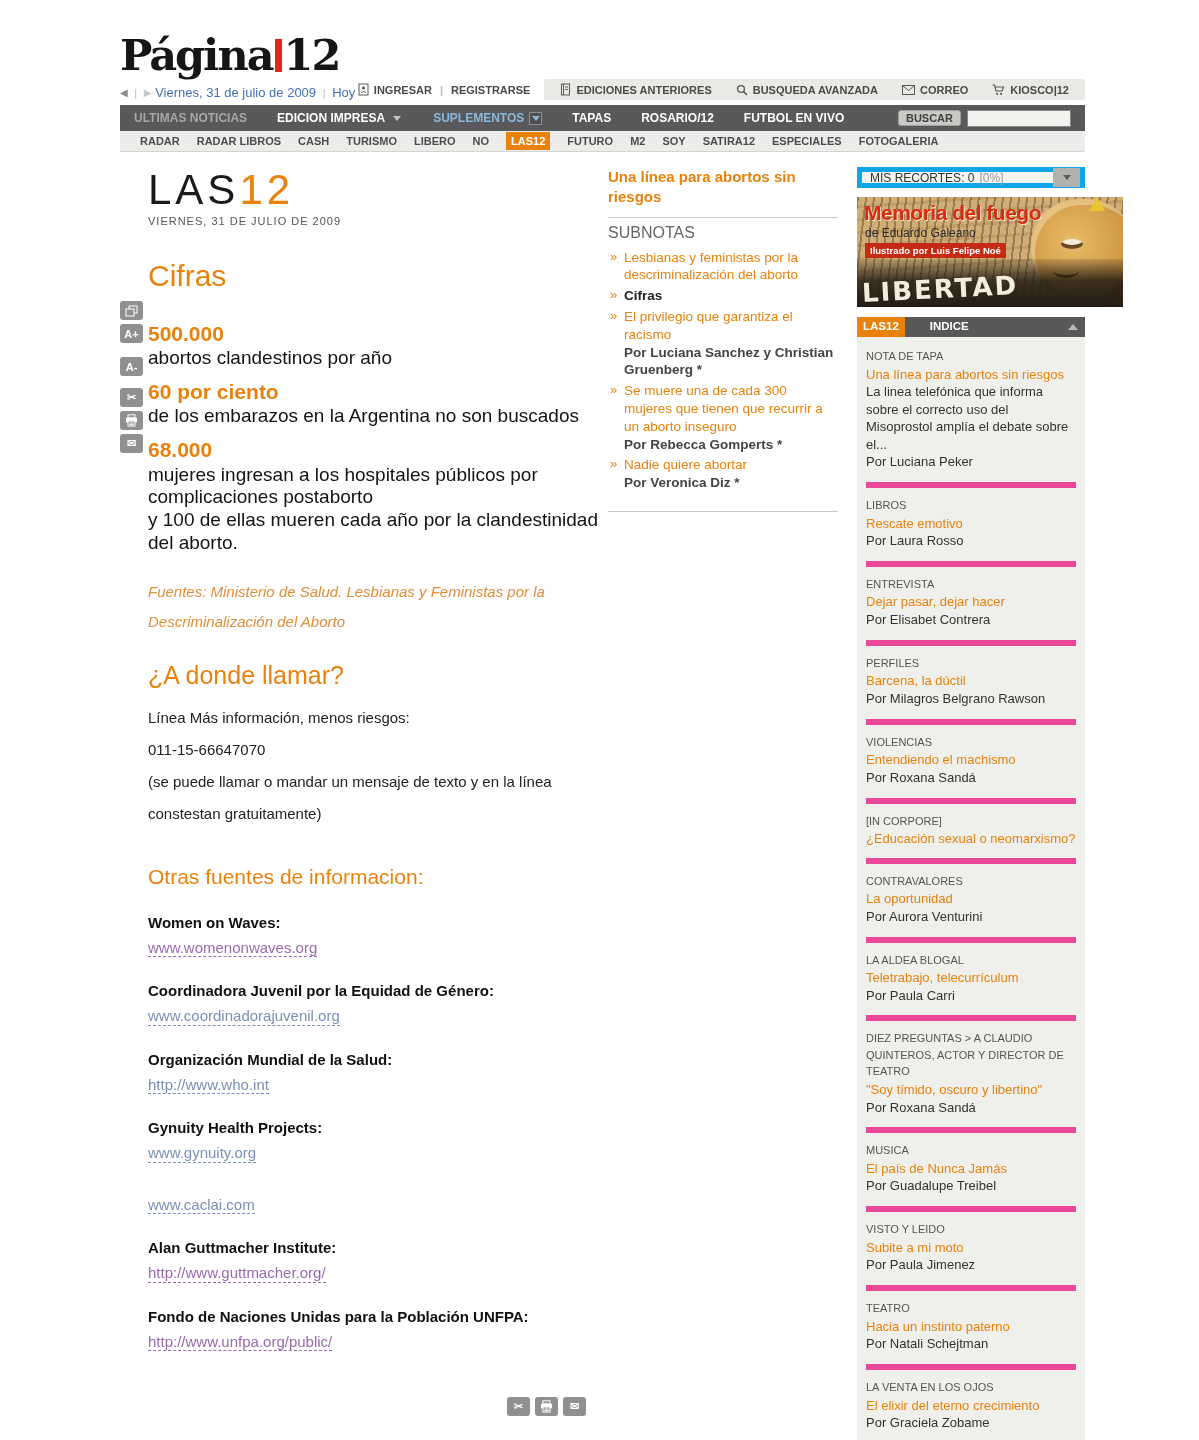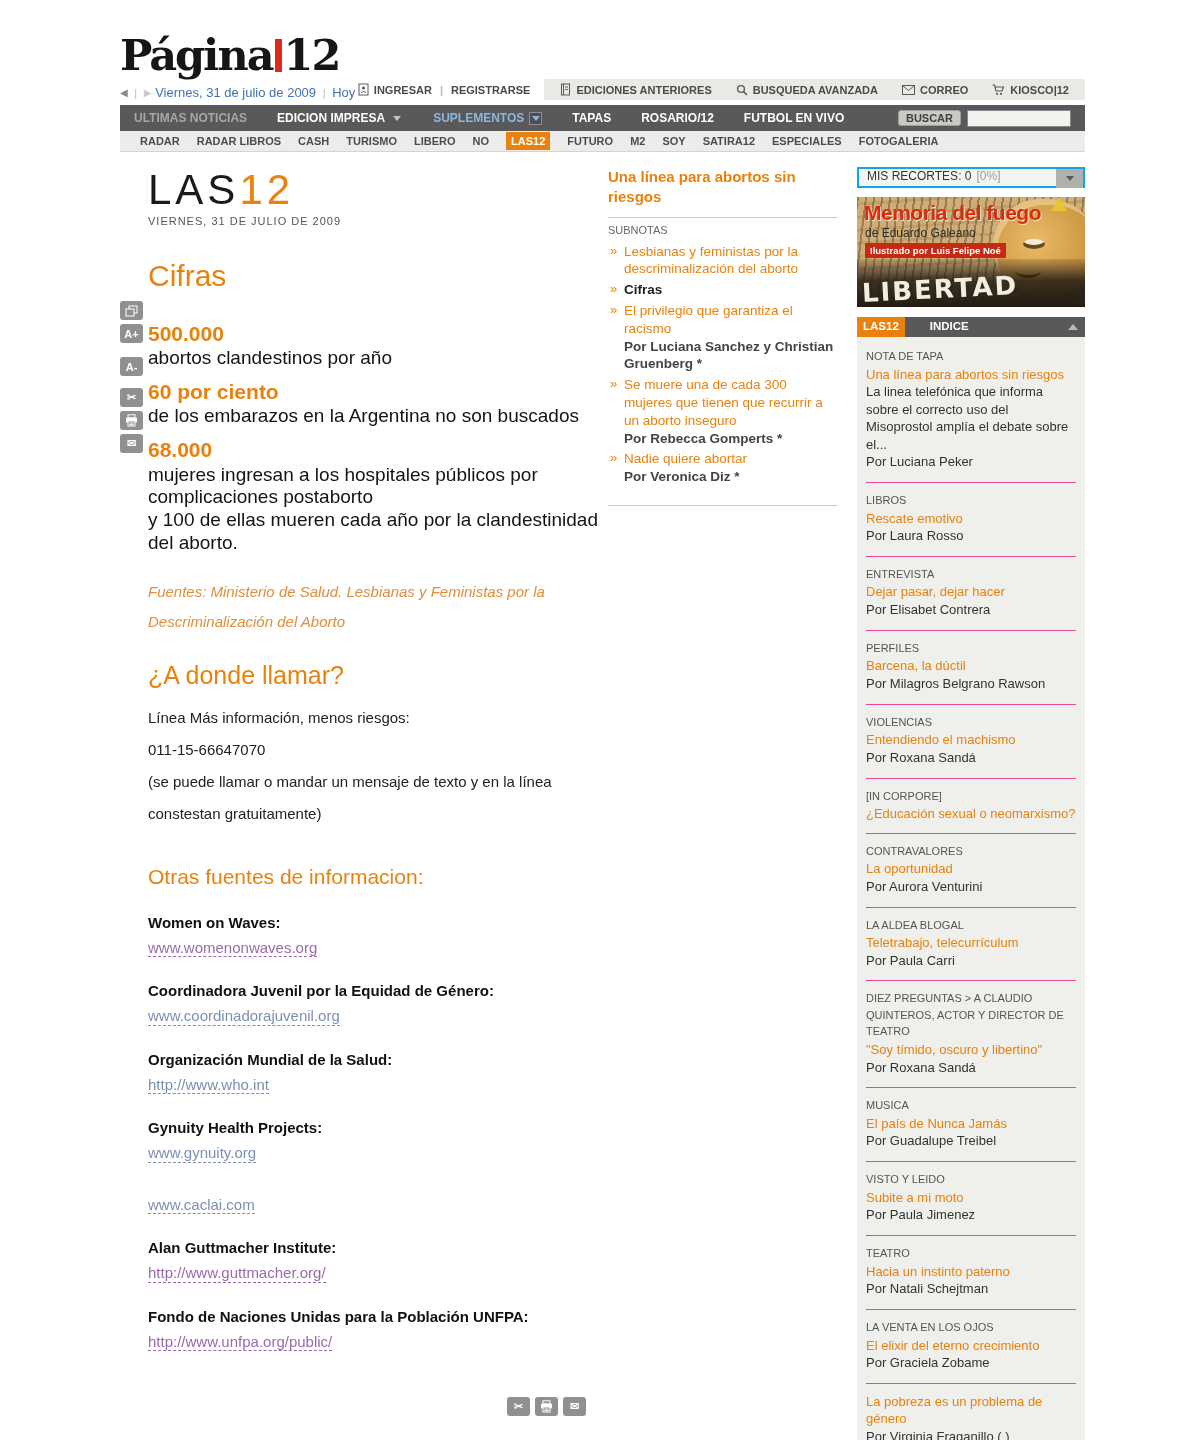--- a/index.html
+++ b/index.html
@@ -78,38 +78,38 @@
   .src-link { display:inline-block; margin-top:9px; font-size:15px; border-bottom:1px dashed; line-height:1.1; }
   .src-link.fresh { color:#7b90b4; }
   .src-link.visited { color:#9a6ab0; }
 
   .art-bottom { margin-top:46px; width:438px; }
   .icon-row { display:flex; justify-content:flex-end; gap:5px; }
 
   
   .sub-heading { color:#e8820d; font-weight:bold; font-size:15px; line-height:1.35; }
   .sub-rule { border-top:1px solid #c9c9c6; margin-top:9px; }
-  .sub-label { font-size:11px; color:#666; padding:6px 0 7px; }
+  .sub-label { font-size:16px; color:#666; padding:6px 0 7px; }
   .sub-list { border-bottom:1px solid #c9c9c6; padding-bottom:16px; }
   .sub-item { display:flex; margin-bottom:3px; }
   .sub-bullet { width:16px; color:#e8820d; font-size:13px; flex:none; padding-left:2px; }
   .sub-body { flex:1; line-height:1.32; font-size:13.5px; }
   .sub-title { color:#e8820d; }
   .sub-title.current { color:#222; font-weight:bold; }
   .sub-author { color:#444;font-weight:bold; }
 
   
-  .recortes { display:flex; align-items:flex-start; border:2px solid #0ea5e9; background:#f4f4f1; height:21px;
+  .recortes { display:flex; align-items:center; border:5px solid #0ea5e9; background:#f4f4f1; height:21px;
               font-size:12px; color:#333; padding-left:8px; }
   .recortes-pct { color:#9a9a9a; margin-left:5px; }
   .recortes-arrow { margin-left:auto; width:27px; height:19px; background:#b0b0ac; border:none;
                     display:flex; align-items:center; justify-content:center; }
   .recortes-arrow .tri-down { border-top-color:#5c5c5c; }
 
-  .ad { position:relative; margin-top:9px; width:228px; height:110px; background:#cfae75; overflow:hidden; cursor:pointer; }
+  .ad { position:relative; margin-top:9px; width:266px; height:110px; background:#cfae75; overflow:hidden; cursor:pointer; }
   .ad-texture { position:absolute; inset:0;
      background: repeating-linear-gradient(97deg, rgba(72,44,28,.38) 0 2px, rgba(0,0,0,0) 2px 8px),
                  repeating-linear-gradient(-4deg, rgba(150,100,60,.22) 0 3px, transparent 3px 13px); }
   .ad-face { position:absolute; right:-14px; top:2px; width:106px; height:106px;
      background: radial-gradient(circle at 40% 40%, #e9bb68 0%, #d09a47 55%, #b97f33 100%);
      border-radius:48% 52% 40% 60%;
      box-shadow: inset -7px -9px 0 rgba(90,50,20,.35), inset 4px 6px 0 rgba(255,240,200,.4); }
   .ad-face::before { content:""; position:absolute; left:30px; top:40px; width:22px; height:10px;
      border-radius:50%; background:#f6ecd8; box-shadow:inset 0 -4px 0 #6b4a1f; }
   .ad-face::after { content:""; position:absolute; left:22px; top:64px; width:26px; height:12px;
@@ -125,21 +125,21 @@
      background:linear-gradient(180deg, rgba(40,30,22,.15), rgba(35,28,20,.85) 45%, #241c14); }
   .ad-big { position:absolute; bottom:3px; left:5px; font-size:26px; font-weight:bold; color:#f2eede;
             letter-spacing:2px; transform:rotate(-3deg); font-family:"DejaVu Sans", sans-serif; }
 
   .idx-bar { margin-top:10px; height:20px; background:#59595c; display:flex; align-items:stretch; }
   .idx-badge { background:#e8820d; color:#fff; font-size:11.5px; font-weight:bold; padding:3px 6px; }
   .idx-label { color:#fff; font-size:11.5px; font-weight:bold; padding:3px 25px; }
   .idx-arrow { margin-left:auto; align-self:center; margin-right:7px; width:0; height:0; border:none; background:none;
      border-left:5px solid transparent; border-right:5px solid transparent; border-bottom:6px solid #b9b9b9; }
   .idx-list { background:#efefeb; padding:2px 9px 10px; }
-  .idx-item { padding:9px 0 10px; border-bottom:1px solid #ec4899; }
+  .idx-item { padding:9px 0 10px; border-bottom:6px solid #ec4899; }
   .idx-item:last-child { border-bottom:none; }
   .idx-cat { font-size:11px; color:#555; line-height:1.5; margin-bottom:1px; }
   .idx-cat:empty { display:none; }
   .idx-title { font-size:13px; color:#e8820d; line-height:1.35; display:block; }
   .idx-teaser { font-size:13px; color:#333; line-height:1.35; }
   .idx-teaser:empty { display:none; }
   .idx-author { font-size:13px; color:#333; line-height:1.45; }
 </style>
 </head>
 <body>

